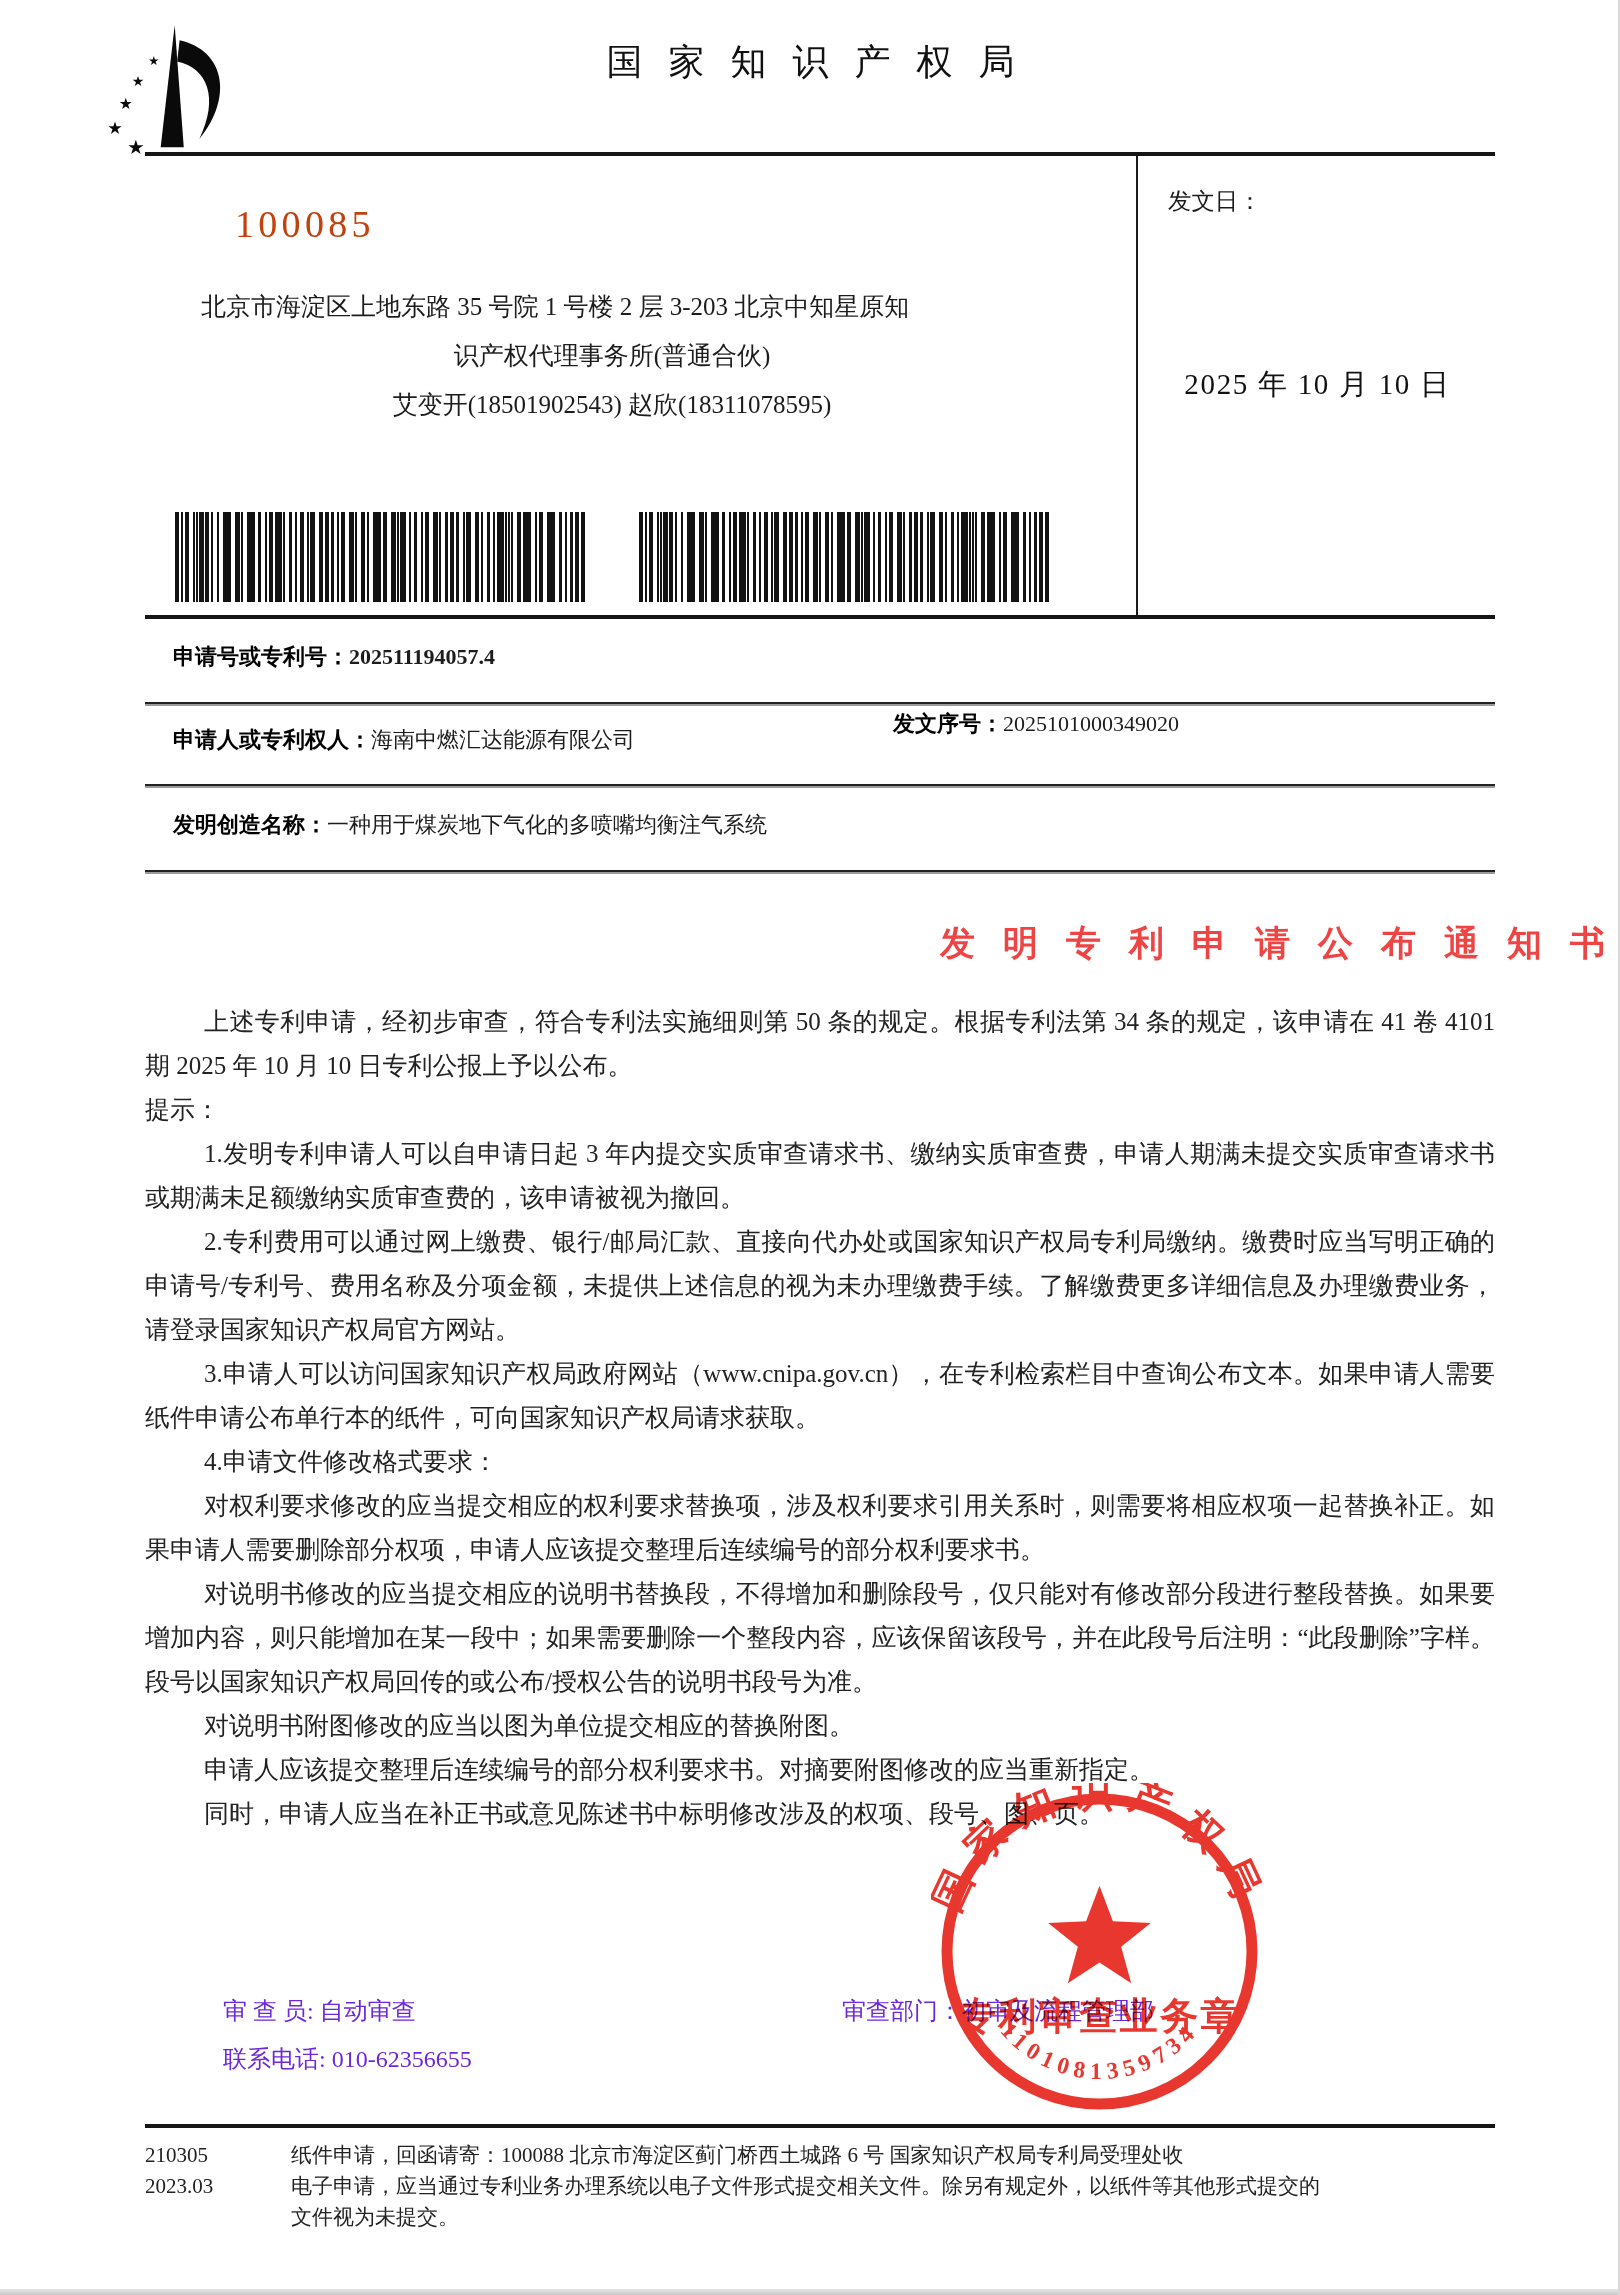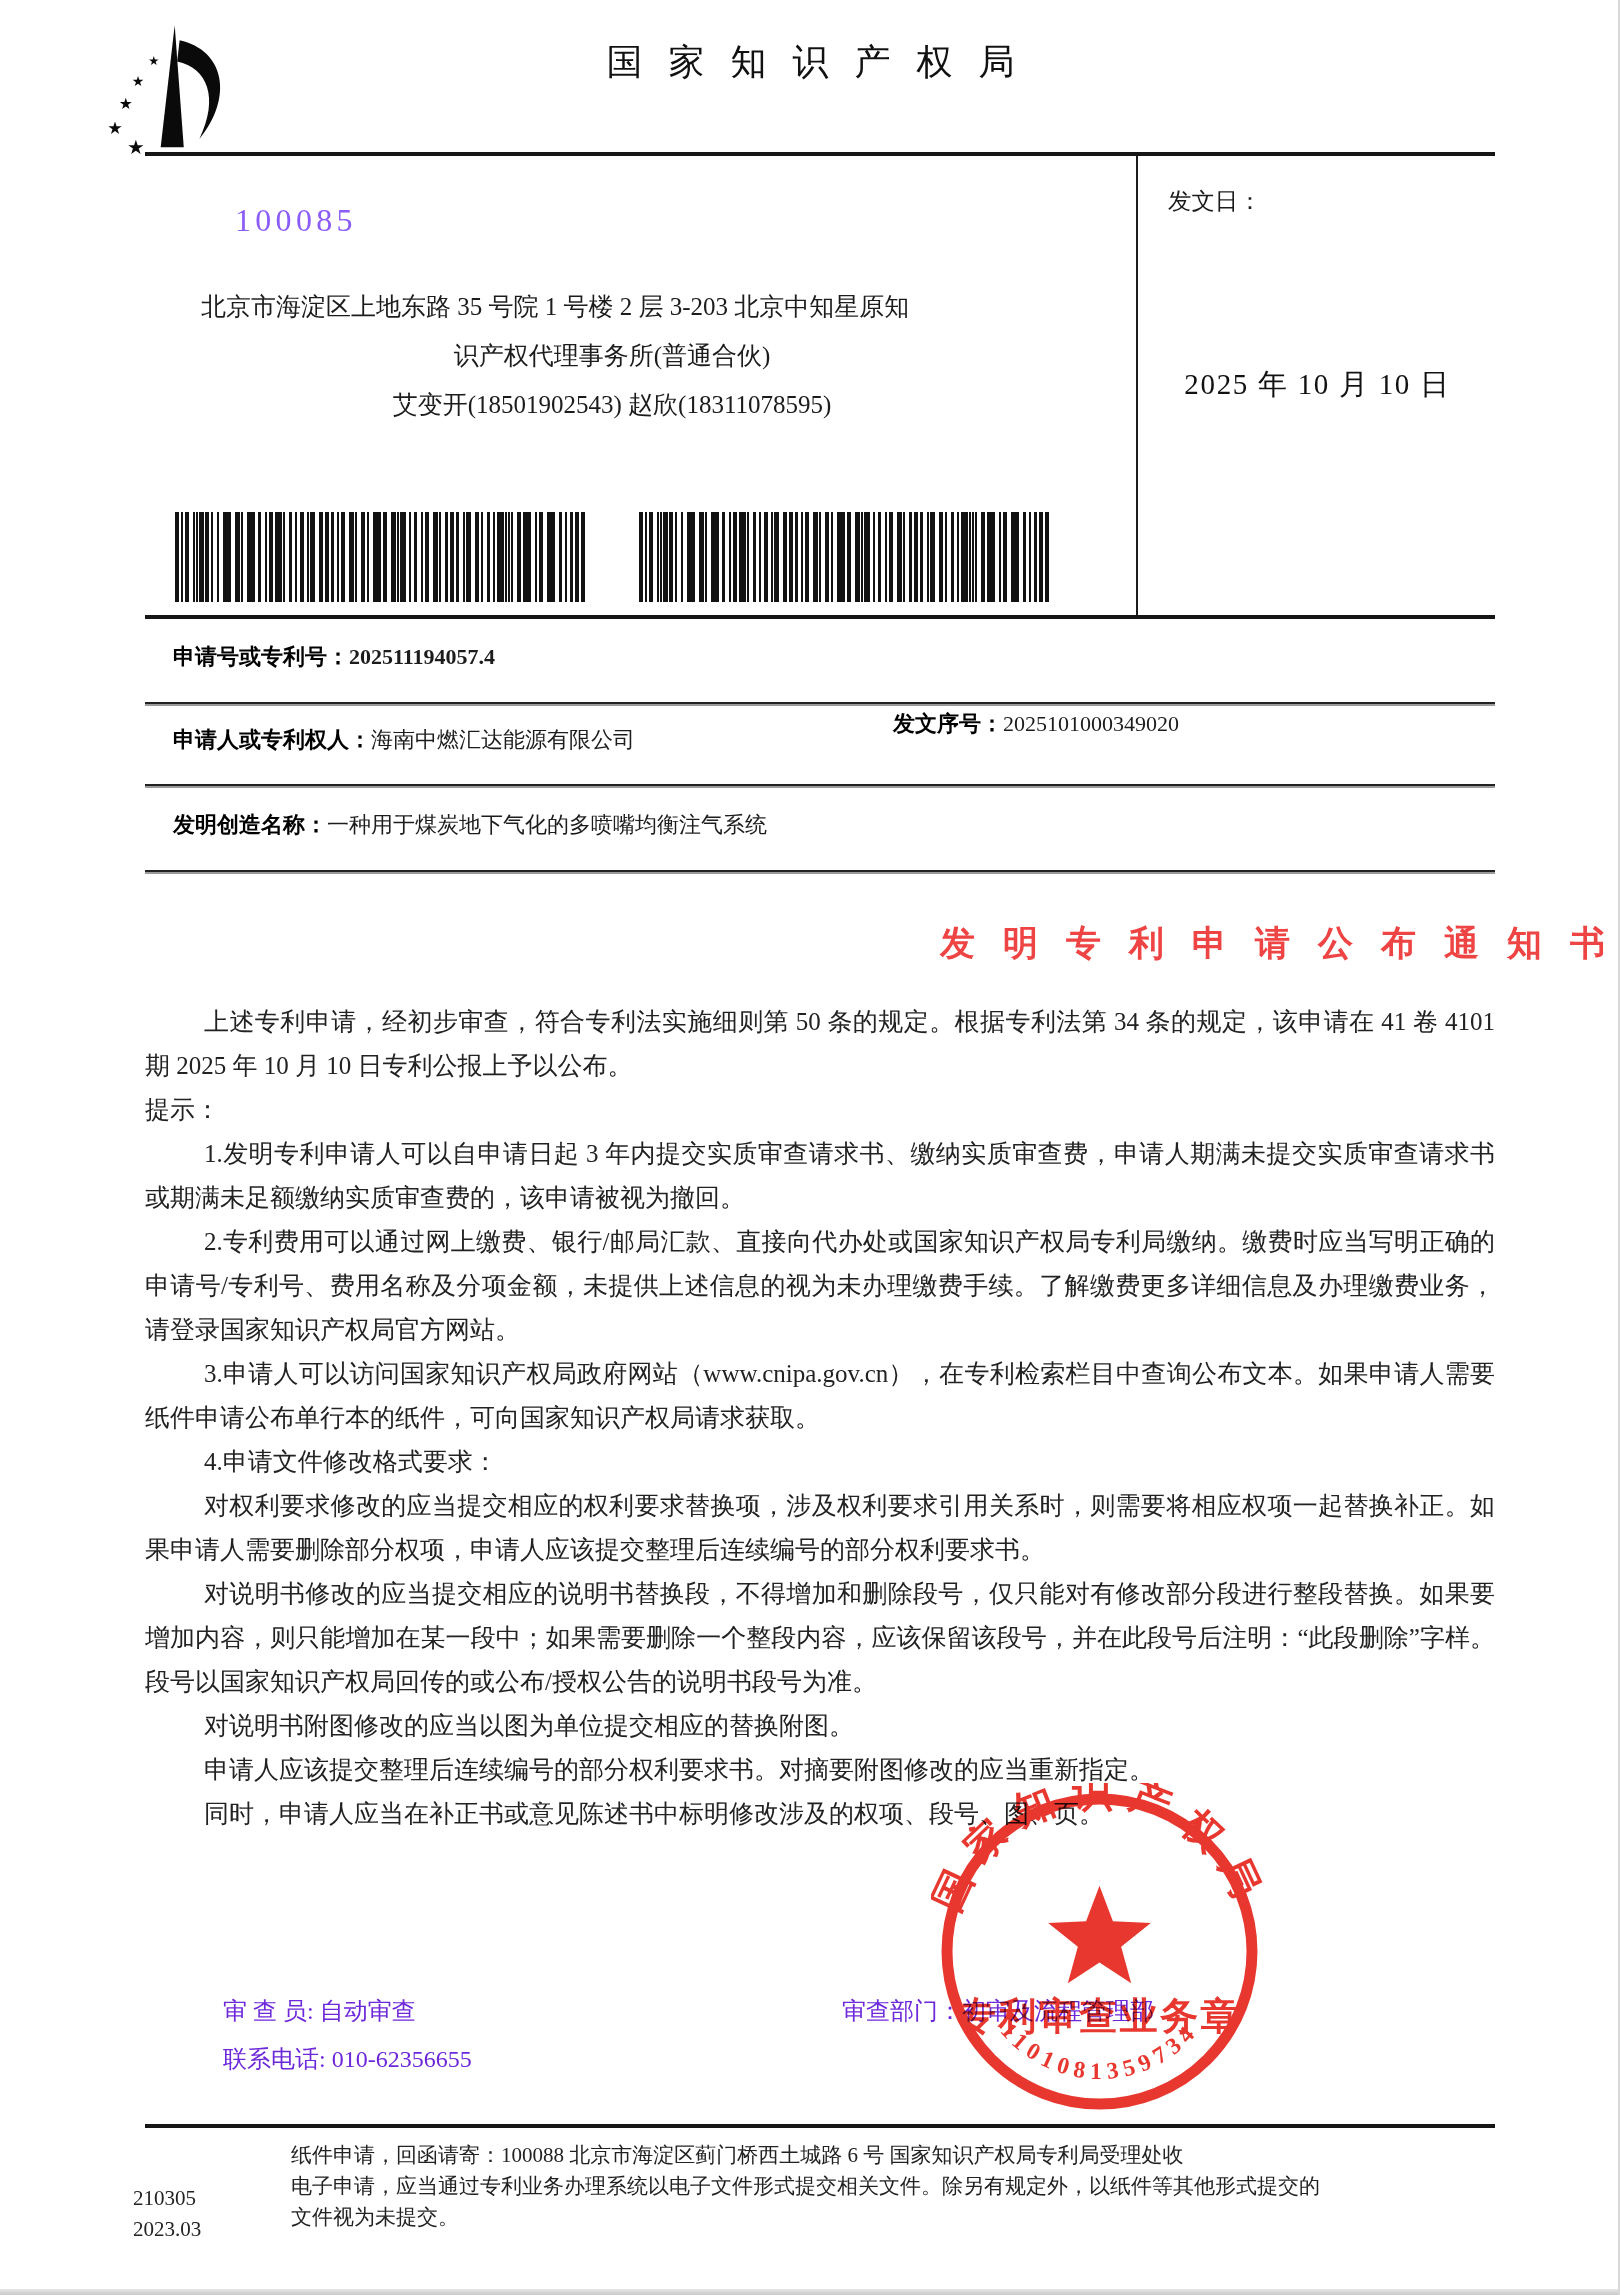--- a/index.html
+++ b/index.html
@@ -22,21 +22,21 @@
   .rule{left:145px;width:1350px;background:#161616;}
   .rule-header{top:152px;height:3.5px;}
   .rule-boxbottom{top:615px;height:4.3px;}
   .rule-thin{height:3.5px;background:linear-gradient(#222 0 55%,#9a9a9a 55% 100%);}
   .rule-r1{top:702px;}
   .rule-r2{top:784px;}
   .rule-r3{top:870px;}
   .rule-prefooter{top:2124px;height:4.3px;}
   .vline{left:1136px;top:156px;width:1.7px;height:459px;background:#1c1c1c;}
   
-  .postcode{left:235px;top:202px;font-size:32px;letter-spacing:4.3px;color:#8b5cf6;}
+  .postcode{left:235px;top:202px;font-size:38px;letter-spacing:4.3px;color:#c2410c;}
   .addr{left:201px;top:282px;width:822px;font-size:25px;line-height:49px;color:#1c1c1c;}
   .addr .c{text-align:center;}
   .barcode{
     top:512px;width:412px;height:90px;
     background-color:#fff;
     background-image:
       repeating-linear-gradient(90deg,#121212 0 1.7px,transparent 1.7px 6px),
       repeating-linear-gradient(90deg,#121212 0 2.6px,transparent 2.6px 10.4px),
       repeating-linear-gradient(90deg,#121212 0 4.3px,transparent 4.3px 25px);
   }
@@ -67,21 +67,21 @@
   .body-text p{margin:0;}
   .body-text p.ind{text-indent:59px;}
   
   .signoff{font-size:24px;color:#6d28d9;white-space:nowrap;}
   .so-examiner{left:223px;top:1995px;}
   .so-phone{left:223px;top:2043px;}
   .so-dept{left:842px;top:1995px;}
   
   .stamp{left:931px;top:1783px;width:337px;height:337px;mix-blend-mode:multiply;opacity:.94;}
   
-  .footer-codes{left:133px;top:2140px;font-size:21px;line-height:31px;color:#222;margin-top:43px;}
+  .footer-codes{left:145px;top:2140px;font-size:21px;line-height:31px;color:#222;}
   .footer-text{left:291px;top:2140px;font-size:21px;line-height:31px;color:#222;}
   
   .edge-bottom{left:0;bottom:0;width:100%;height:6px;background:linear-gradient(#e6e6e6,#c9c9c9);}
   .edge-right{right:0;top:0;width:2.6px;height:100%;background:#d7d7d7;}
   svg text{font-family:"Liberation Serif","DejaVu Serif",serif;}
 </style>
 </head>
 <body>
 
 <div class="page">

